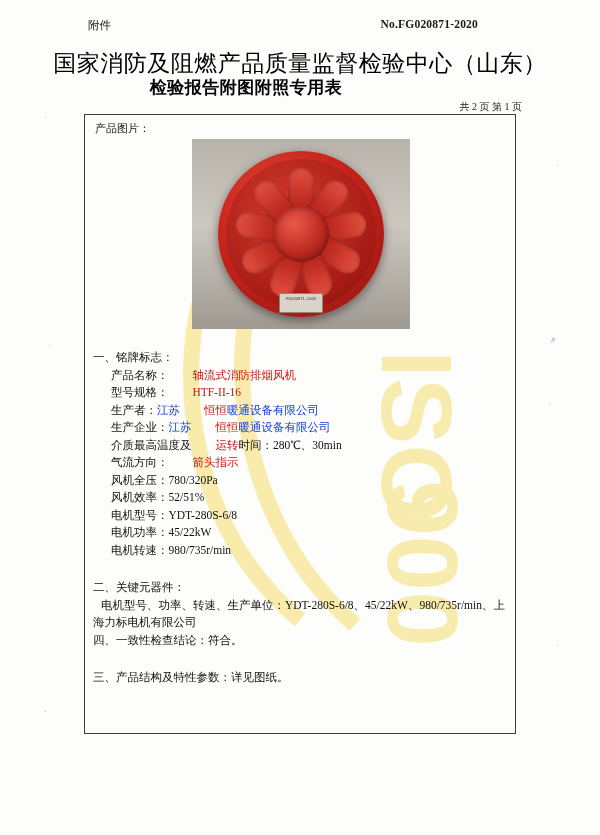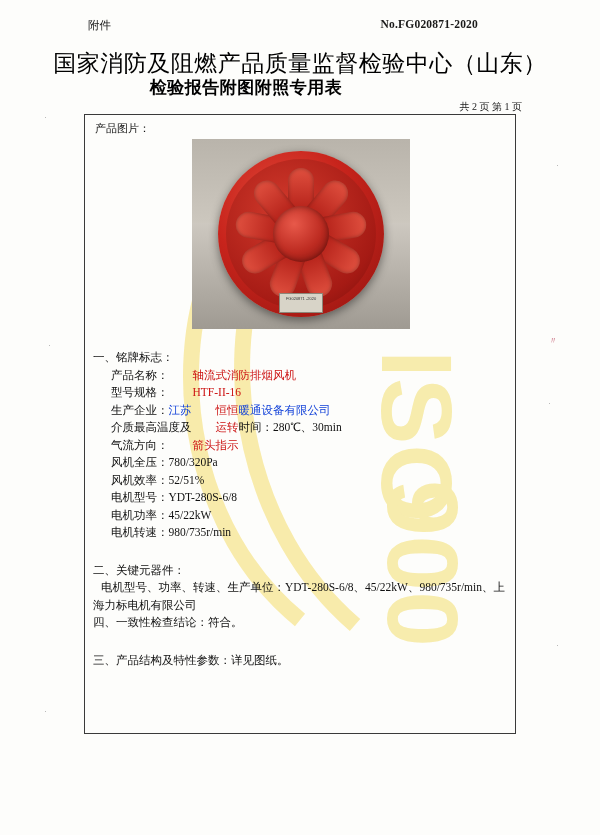--- a/index.html
+++ b/index.html
@@ -298,20 +298,23 @@
       <div class="sec sec-head">一、铭牌标志：</div>
 
       <div class="indent1">
         <div>
           <span>产品名称：</span><span class="red">轴流式消防排烟风机</span>
         </div>
         <div>
           <span>型号规格：</span><span class="red">HTF-II-16</span>
         </div>
         <div>
+          <span>生产者：</span><span class="blue">江苏</span><span class="red">恒恒</span><span class="blue">暖通设备有限公司</span>
+        </div>
+        <div>
           <span>生产企业：</span><span class="blue">江苏</span><span class="red">恒恒</span><span class="blue">暖通设备有限公司</span>
         </div>
         <div>
           <span>介质最高温度及</span><span class="red">运转</span><span>时间：</span><span>280℃、30min</span>
         </div>
         <div>
           <span>气流方向：</span><span class="red">箭头指示</span>
         </div>
         <div>
           <span>风机全压：</span><span>780/320Pa</span>

